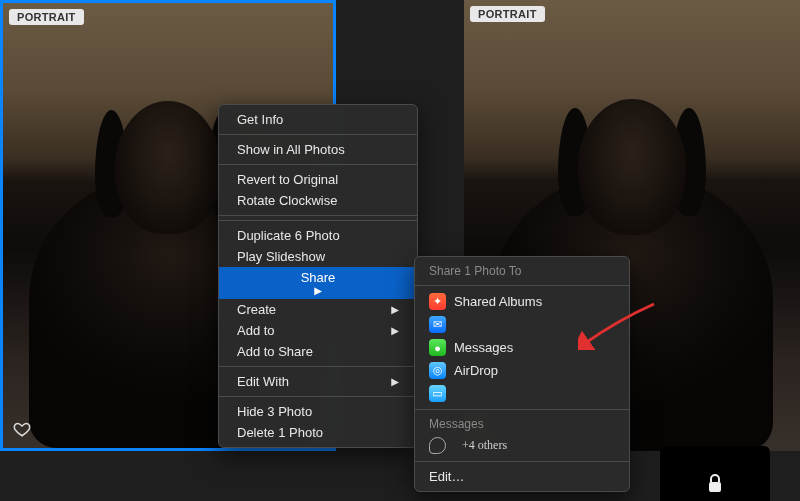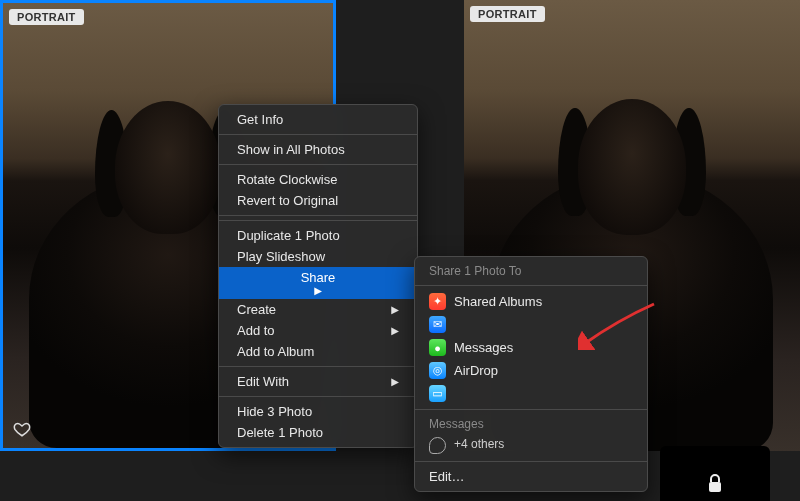--- a/index.html
+++ b/index.html
@@ -70,21 +70,21 @@
     display:flex; align-items:center; justify-content:space-between;
     white-space:nowrap;
     cursor: default;
   }
   .menu-item.highlight { background:#0a62c9; color:#fff;flex-direction:column; }
   .menu-item.disabled { color:#6a6a6a; }
   .menu-sep { height:1px; background:#4a4a4a; margin:4px 0; }
   .chevron { font-size:10px; color:inherit; }
   .share-submenu {
     position:absolute; left:414px; top:256px;
-    width:234px;
+    width:216px;
     background:#2b2b2bfa;
     border:1px solid #4a4a4a;
     border-radius:6px;
     padding:4px 0;
     box-shadow:0 8px 24px rgba(0,0,0,.6);
   }
   .submenu-header { padding:3px 14px; color:#8a8a8a; font-size:12px; }
   .share-item {
     padding:3px 14px; display:flex; align-items:center; gap:8px;
     cursor: default;
@@ -93,21 +93,21 @@
   .share-icon {
     width:17px; height:17px; border-radius:4px;
     display:inline-flex; align-items:center; justify-content:center;
     font-size:11px; color:#fff;
   }
   .ic-shared { background: linear-gradient(#ff6a3c,#ff3b30); }
   .ic-mail   { background: linear-gradient(#3fa7ff,#0a6cff); }
   .ic-msg    { background: linear-gradient(#5ce65c,#1db91d); }
   .ic-airdrop{ background: linear-gradient(#5fc8ff,#0a84ff); }
   .ic-desktop{ background: linear-gradient(#66d4ff,#1aa0ff); }
-  .msg-row { padding:3px 14px; display:flex; gap:8px; }
+  .msg-row { padding:3px 14px; display:flex; align-items:center; gap:16px;font-family:Liberation Serif, serif; }
   .bubble-icon { width:17px;height:17px;border:1.5px solid #aaa;border-radius:50% 50% 50% 4px; }
   .others { flex:1; font-size:12px; color:#cfcfcf; }
   .arrow-annotation {
     position:absolute; left:578px; top:300px;
     width:80px; height:50px; pointer-events:none;
   }
   .lock-strip {
     position:absolute; right:30px; bottom:0;
     width:110px; height:55px; background:#000;
     border-radius:6px 6px 0 0;
@@ -149,47 +149,47 @@
 <div class="context-menu">
   <div class="menu-item">
       <span>Get Info</span>
     </div>
   <div class="menu-sep"></div>
   <div class="menu-item">
       <span>Show in All Photos</span>
     </div>
   <div class="menu-sep"></div>
   <div class="menu-item">
+      <span>Revert to Original</span>
+    </div>
+  <div class="menu-item">
       <span>Rotate Clockwise</span>
     </div>
-  <div class="menu-item">
-      <span>Revert to Original</span>
-    </div>
-  <div class="menu-sep"></div>
-  <div class="menu-sep"></div>
-  <div class="menu-item">
-      <span>Duplicate 1 Photo</span>
+  <div class="menu-sep"></div>
+  <div class="menu-sep"></div>
+  <div class="menu-item">
+      <span>Duplicate 6 Photo</span>
     </div>
   <div class="menu-item">
       <span>Play Slideshow</span>
     </div>
   <div class="menu-item highlight">
     <span>Share</span>
     <span class="chevron">▶</span>
   </div>
   <div class="menu-item">
     <span>Create</span>
     <span class="chevron">▶</span>
   </div>
   <div class="menu-item">
     <span>Add to</span>
     <span class="chevron">▶</span>
   </div>
   <div class="menu-item">
-      <span>Add to Album</span>
+      <span>Add to Share</span>
     </div>
   <div class="menu-sep"></div>
   <div class="menu-item">
     <span>Edit With</span>
     <span class="chevron">▶</span>
   </div>
   <div class="menu-sep"></div>
   <div class="menu-item">
       <span>Hide 3 Photo</span>
     </div>

